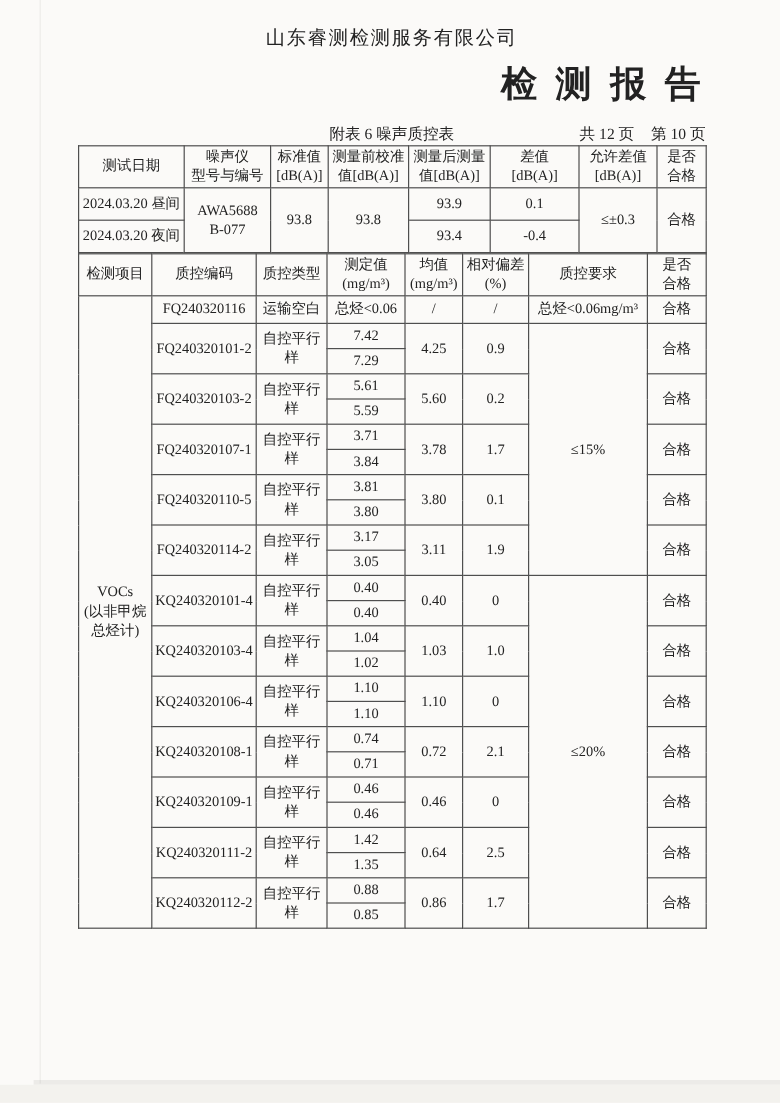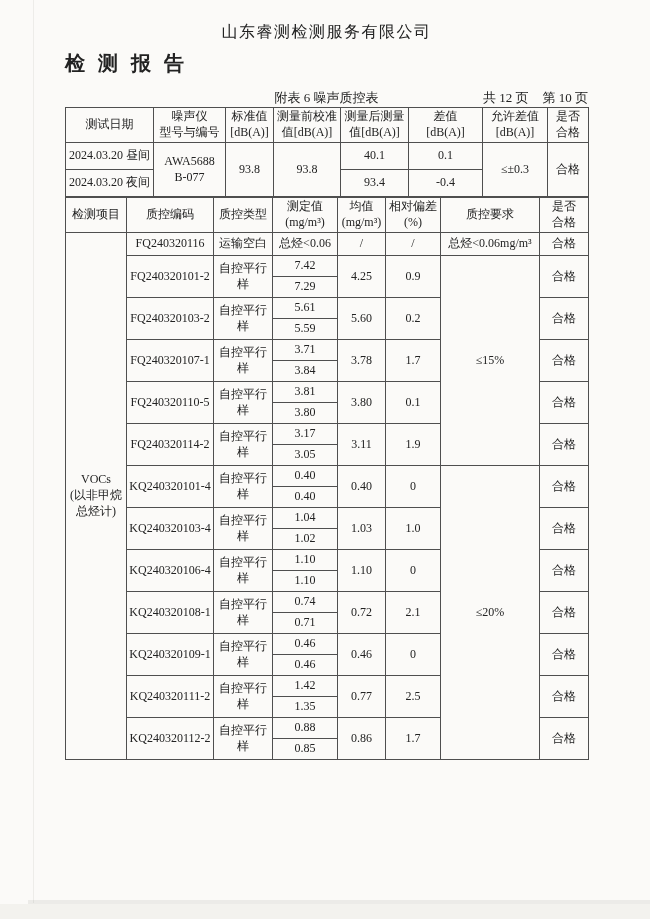--- a/index.html
+++ b/index.html
@@ -41,22 +41,22 @@
     letter-spacing: 0.5px;
   }
   .company {
     margin-top: 22px;
     text-align: center;
     font-size: 16px;
     letter-spacing: 1.5px;
   }
   .report-title {
     margin-top: 7px;
-    text-align: left;
-    font-size: 20px;
+    text-align: right;
+    font-size: 30px;
     font-weight: bold;
     letter-spacing: 4px;
   }
   .caption-row {
     position: relative;
     margin-top: 12px;
     height: 18px;
     font-size: 13px;
     font-family: Liberation Serif, serif;
   }
@@ -142,21 +142,21 @@
 [dB(A)]</th>
       <th>是否
 合格</th>
     </tr>
     <tr class="n-row">
       <td>2024.03.20 昼间</td>
       <td rowspan="2">AWA5688
 B-077</td>
       <td rowspan="2">93.8</td>
       <td rowspan="2">93.8</td>
-      <td>40.1</td>
+      <td>93.9</td>
       <td>0.1</td>
       <td rowspan="2">≤±0.3</td>
       <td rowspan="2">合格</td>
     </tr>
     <tr class="n-row">
       <td>2024.03.20 夜间</td>
       <td>93.4</td>
       <td>-0.4</td>
     </tr>
   </tbody>
@@ -321,21 +321,21 @@
       <td rowspan="2">合格</td>
     </tr>
     <tr class="g-sub">
       <td>0.46</td>
     </tr>
 
     <tr class="g-sub">
       <td rowspan="2">KQ240320111-2</td>
       <td rowspan="2">自控平行样</td>
       <td>1.42</td>
-      <td rowspan="2">0.77</td>
+      <td rowspan="2">0.64</td>
       <td rowspan="2">2.5</td>
       <td rowspan="2">合格</td>
     </tr>
     <tr class="g-sub">
       <td>1.35</td>
     </tr>
 
     <tr class="g-sub">
       <td rowspan="2">KQ240320112-2</td>
       <td rowspan="2">自控平行样</td>

